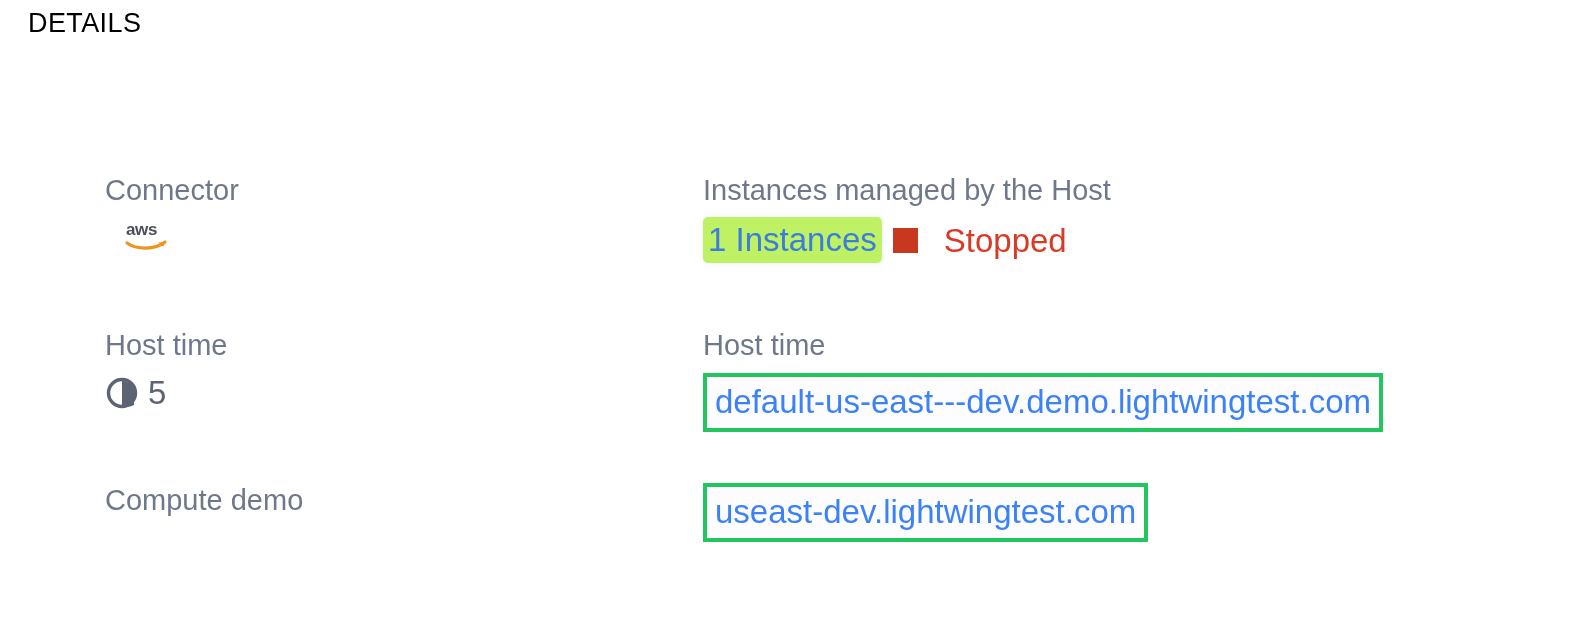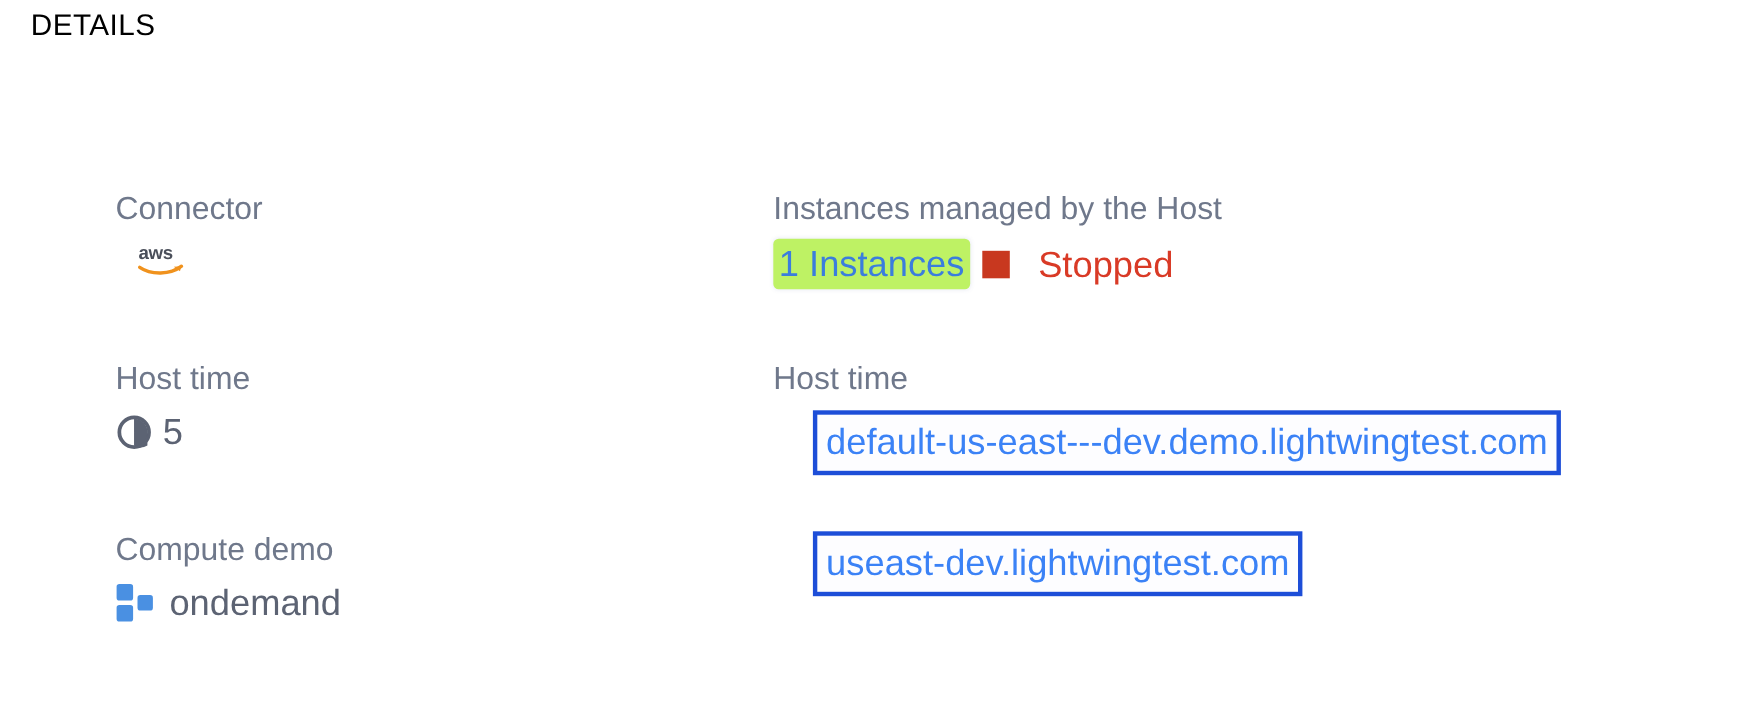--- a/index.html
+++ b/index.html
@@ -125,30 +125,29 @@
     color: #d93a26;
     font-size: 33px;
     line-height: 41px;
     margin-left: 26px;
     white-space: nowrap;
   }
 
   
   .highlight-box {
     display: inline-block;
-    border: 4px solid #1d4ed8;
+    border: 4px solid #22c55e;
     background: #fdfdff;
     box-sizing: border-box;
     padding: 4px 8px 6px 8px;
     color: #3b82f6;
     font-size: 33px;
     line-height: 41px;
     white-space: nowrap;
     cursor: pointer;
-    margin-left: 36px;
   }
   .highlight-box.hostname     { margin-top: 1px; }
   .highlight-box.customdomain { margin-top: 1px; text-align: right; }
 </style>
 </head>
 <body>
 
 <div class="details-header">DETAILS</div>
 
 <div class="details-grid">
@@ -204,30 +203,20 @@
         <span class="highlight-box hostname">default-us-east---dev.demo.lightwingtest.com</span>
       </div>
     </div>
 
   </div>
 
   <div class="detail-row">
 
     <div class="detail-cell col-left">
       <div class="field-label">Compute demo</div>
-      <div class="field-value">
-        <span class="compute-icon">
-          <svg width="40" height="36" viewBox="0 0 40 36" xmlns="http://www.w3.org/2000/svg">
-            <rect x="1" y="1" width="15" height="15" rx="2.6" fill="#4a90e2"></rect>
-            <rect x="1" y="20" width="15" height="15" rx="2.6" fill="#4a90e2"></rect>
-            <rect x="20" y="11" width="14" height="14" rx="2.6" fill="#4a90e2"></rect>
-          </svg>
-        </span>
-        <span>ondemand</span>
-      </div>
     </div>
 
     <div class="detail-cell col-right">
       <div class="field-value">
         <span class="highlight-box customdomain">useast-dev.lightwingtest.com</span>
       </div>
     </div>
 
   </div>
 

